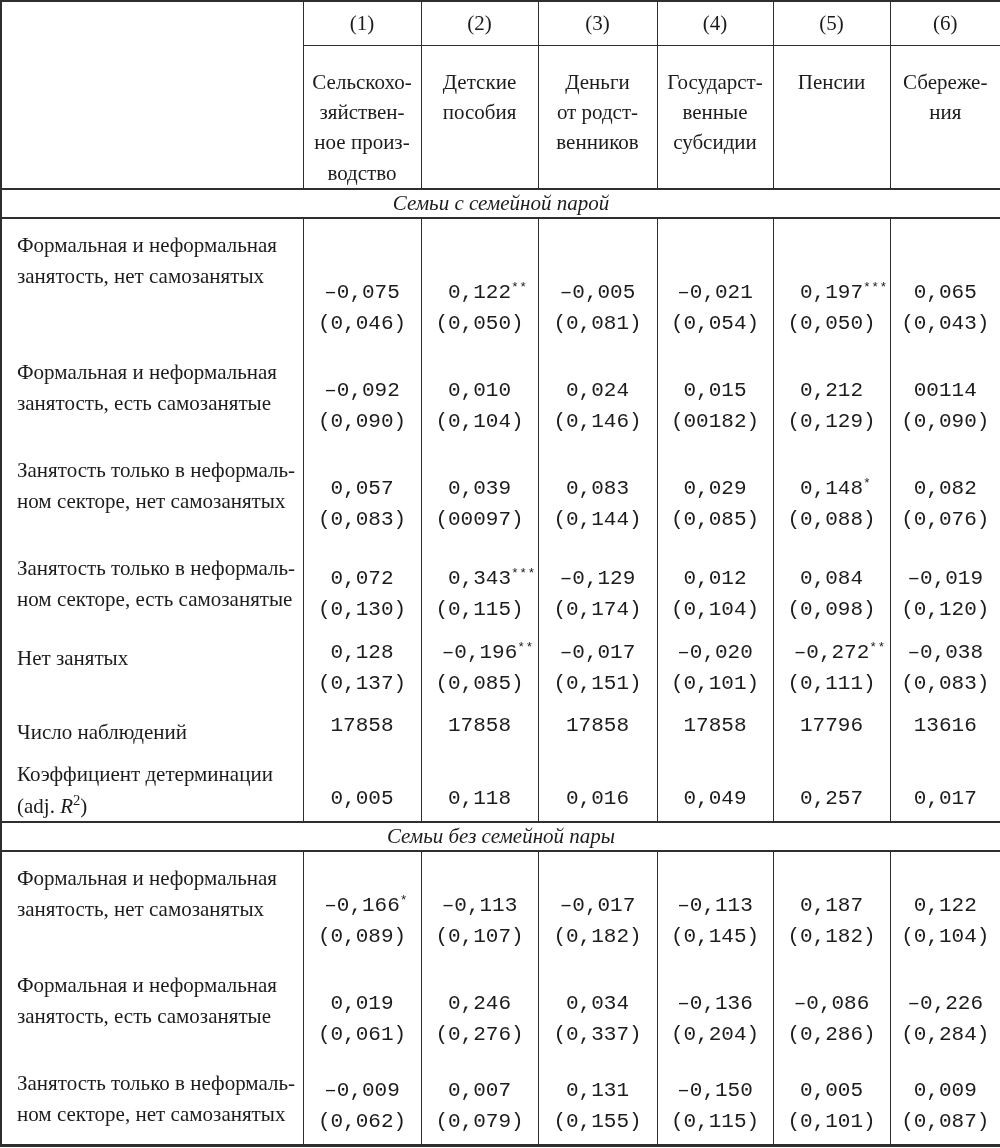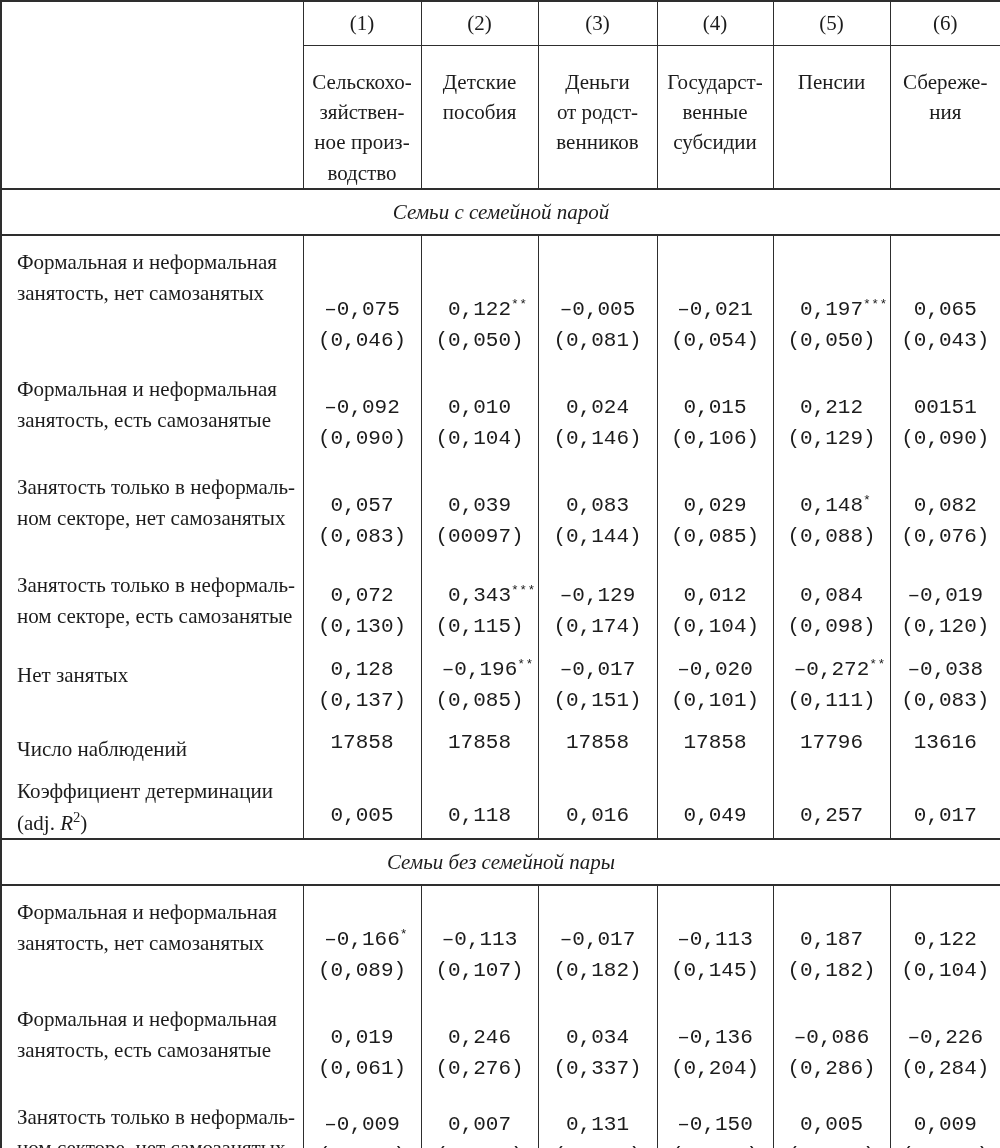--- a/index.html
+++ b/index.html
@@ -20,21 +20,21 @@
   .corner-cell { border-bottom:2px solid var(--line); }
   .col-num {
     border-left:1.5px solid var(--line); border-bottom:1.5px solid var(--line);
     text-align:center; vertical-align:middle;
   }
   .col-name {
     border-left:1.5px solid var(--line); border-bottom:2px solid var(--line);
     text-align:center; vertical-align:top; padding-top:21px;
     white-space:pre-line; line-height:1.45;
   }
-  .section-band { height:46px; }
+  .section-band { height:29px; }
   .section-title {
     border-top:2px solid var(--line); border-bottom:2px solid var(--line);
     text-align:center; vertical-align:middle; font-style:italic;
   }
   .row-label {
     vertical-align:top; text-align:left;
     padding:11px 6px 0 15px; white-space:pre-line; line-height:1.45;
   }
   .row-label sup { font-size:0.7em; }
   .value-cell {
@@ -132,28 +132,28 @@
           <td class="value-cell">
             <div class="est-line"><span class="est-wrap"><span>0,010</span></span></div>
             <div class="se-line">(0,104)</div>
           </td>
           <td class="value-cell">
             <div class="est-line"><span class="est-wrap"><span>0,024</span></span></div>
             <div class="se-line">(0,146)</div>
           </td>
           <td class="value-cell">
             <div class="est-line"><span class="est-wrap"><span>0,015</span></span></div>
-            <div class="se-line">(0,106)</div>
+            <div class="se-line">(00182)</div>
           </td>
           <td class="value-cell">
             <div class="est-line"><span class="est-wrap"><span>0,212</span></span></div>
             <div class="se-line">(0,129)</div>
           </td>
           <td class="value-cell">
-            <div class="est-line"><span class="est-wrap"><span>00151</span></span></div>
+            <div class="est-line"><span class="est-wrap"><span>00114</span></span></div>
             <div class="se-line">(0,090)</div>
           </td>
         </tr>
         <tr style="height: 98px;">
           <td class="row-label">Занятость только в неформаль-
 ном секторе, нет самозанятых</td>
           <td class="value-cell">
             <div class="est-line"><span class="est-wrap"><span>0,057</span></span></div>
             <div class="se-line">(0,083)</div>
           </td>

